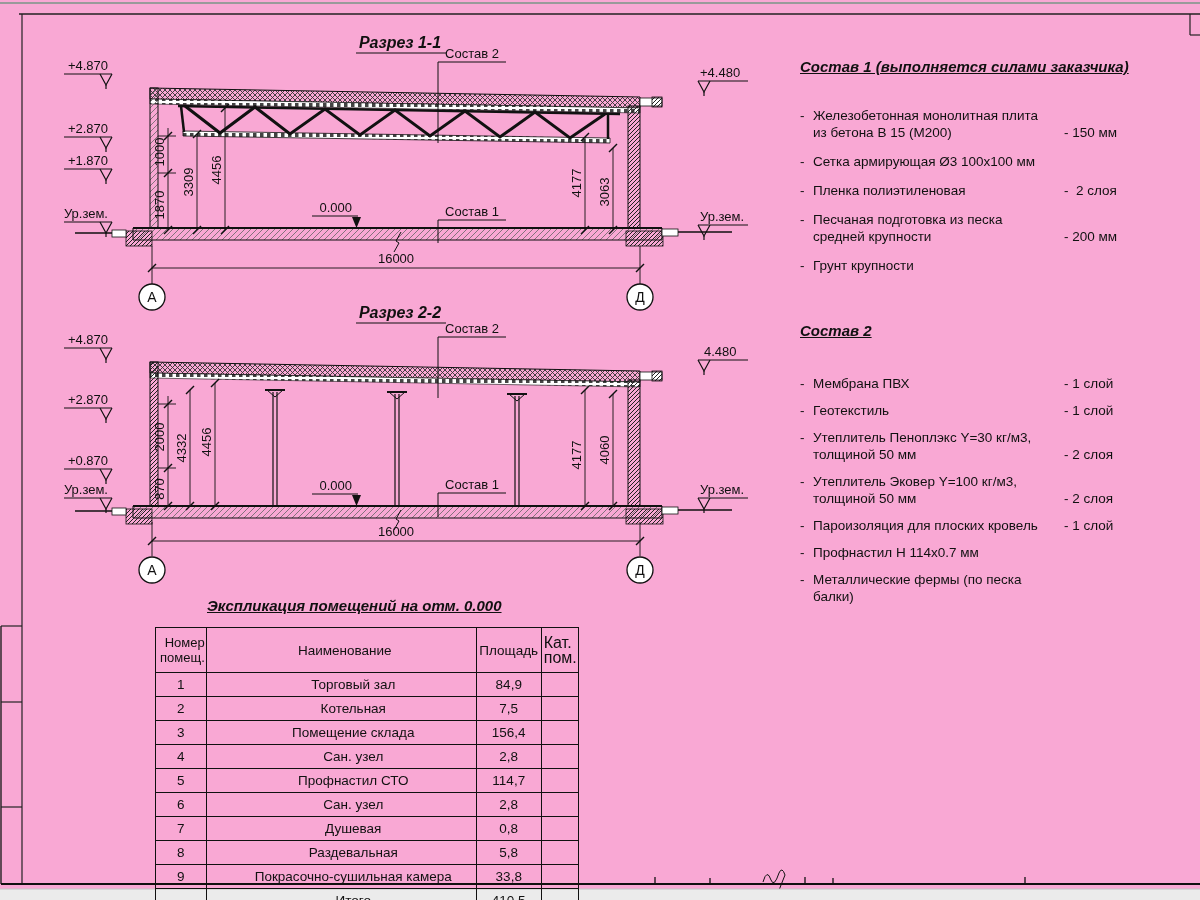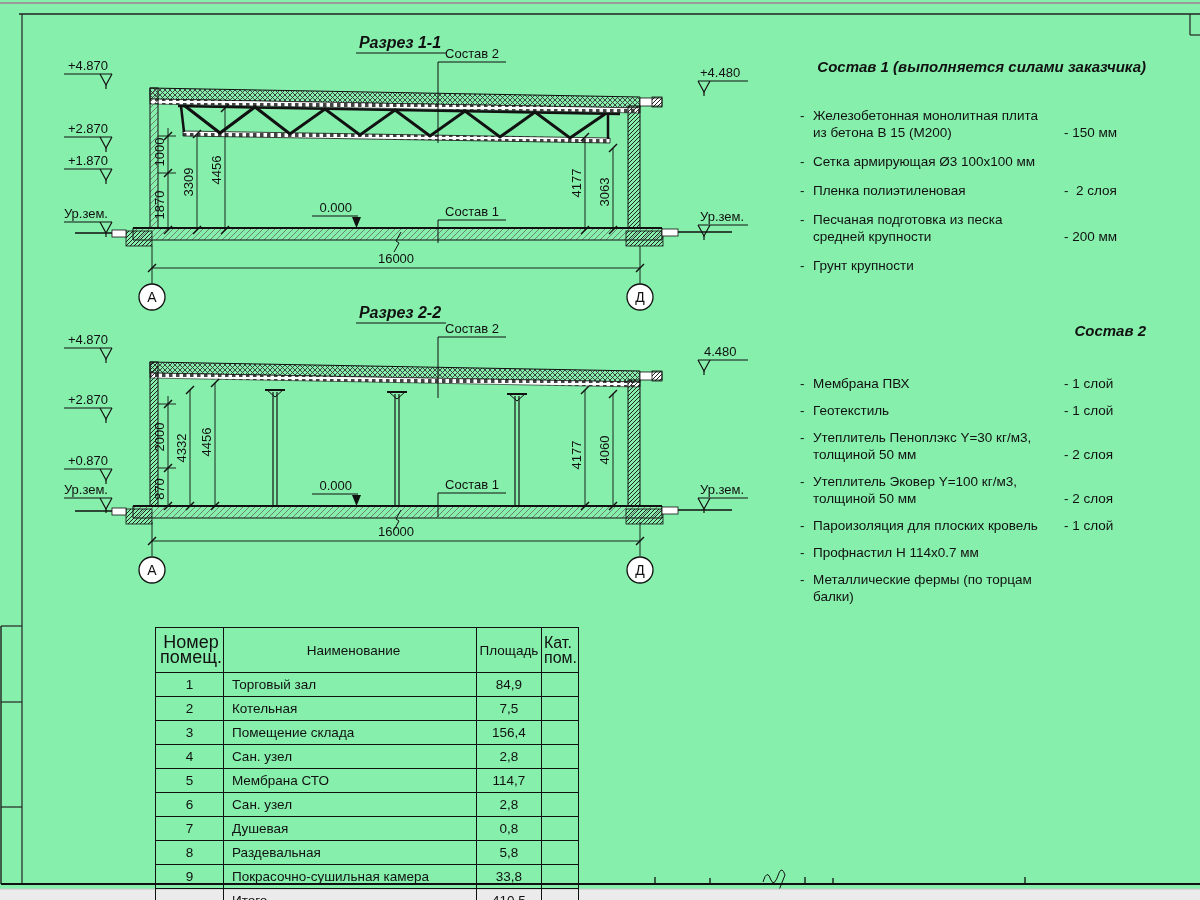--- a/index.html
+++ b/index.html
@@ -1,42 +1,42 @@
 <!DOCTYPE html>
 <html><head>
 <meta charset="utf-8">
 <style>
   html,body{margin:0;padding:0;background:#fff}
-  #sheet{position:relative;width:1200px;height:900px;background:#86efac;overflow:hidden;
+  #sheet{position:relative;width:1200px;height:900px;background:#f9a8d4;overflow:hidden;
          font-family:"Liberation Sans",sans-serif;color:#111}
   .abs{position:absolute}
   svg text{fill:#111}
   .t13{font:13px "Liberation Sans",sans-serif}
   .t14{font:14px "Liberation Sans",sans-serif}
   .tTitle{font:italic bold 16px "Liberation Sans",sans-serif}
   
   .mat{width:346px}
-  .mat-title{font:italic bold 15px "Liberation Sans",sans-serif;text-align:right;
-             margin-bottom:32px}
+  .mat-title{font:italic bold 15px "Liberation Sans",sans-serif;text-align:left;
+             text-decoration:underline;margin-bottom:32px}
   .mrow{display:flex;margin-bottom:12px;font-size:13.5px;line-height:17px}
   .mrow .dash{width:13px;flex:none}
   .mrow .nm{flex:1;white-space:pre-line}
   .mrow .qty{width:82px;flex:none;align-self:flex-end;white-space:pre}
   
   #schedule-title{font:italic bold 15px "Liberation Sans",sans-serif;text-decoration:underline}
   #schedule table{border-collapse:collapse;font-size:13.5px}
   #schedule td,#schedule th{border:1.3px solid #111;font-weight:normal;vertical-align:middle}
   #schedule th{height:42px}
   #schedule td{height:21px}
   .cnum{width:42px;text-align:center}
-  .cname{width:243px;text-align:left;padding-left:8px}
+  .cname{width:243px;text-align:center;padding-left:25px}
   .carea{width:62px;text-align:center}
   .ccat{width:30px}
   .pre{white-space:pre-line}
-  th.hnum{text-align:center;padding-left:4px;font-size:18px;line-height:15px}
+  th.hnum{text-align:right;padding-left:4px;font-size:13px;line-height:15px}
   th.hcat{font-size:16px;line-height:15px;text-align:left;padding-left:2px}
 </style>
 </head>
 <body>
 
 <div id="sheet">
 
 <svg width="1200" height="900" viewBox="0 0 1200 900" class="abs" style="left:0;top:0">
   <defs>
     <pattern id="xh" width="5" height="5" patternUnits="userSpaceOnUse">
@@ -383,25 +383,26 @@
     <div class="nm">Пароизоляция для плоских кровель</div>
     <div class="qty">- 1 слой</div>
   </div>
   <div class="mrow" style="margin-bottom:10px">
     <span class="dash">-</span>
     <div class="nm">Профнастил Н 114х0.7 мм</div>
     <div class="qty"></div>
   </div>
   <div class="mrow" style="margin-bottom:10px">
     <span class="dash">-</span>
-    <div class="nm">Металлические фермы (по торцам балки)</div>
+    <div class="nm">Металлические фермы (по песка балки)</div>
     <div class="qty"></div>
   </div>
 </div>
 
+<div class="abs" id="schedule-title" style="left:207px;top:597px">Экспликация помещений на отм. 0.000</div>
 
 <div class="abs" id="schedule" style="left:155px;top:627px">
   <table>
     <tbody>
           <tr>
       <th class="hnum pre cnum">Номер
 помещ.</th>
       <th class="cname" style="text-align:center;padding-left:8px">Наименование</th>
       <th class="carea">Площадь</th>
       <th class="hcat pre ccat">Кат.
@@ -426,21 +427,21 @@
             <td class="ccat"></td>
     </tr>
     <tr>
       <td class="cnum">4</td>
             <td class="cname">Сан. узел</td>
       <td class="carea">2,8</td>
             <td class="ccat"></td>
     </tr>
     <tr>
       <td class="cnum">5</td>
-            <td class="cname">Мембрана СТО</td>
+            <td class="cname">Профнастил СТО</td>
       <td class="carea">114,7</td>
             <td class="ccat"></td>
     </tr>
     <tr>
       <td class="cnum">6</td>
             <td class="cname">Сан. узел</td>
       <td class="carea">2,8</td>
             <td class="ccat"></td>
     </tr>
     <tr>

